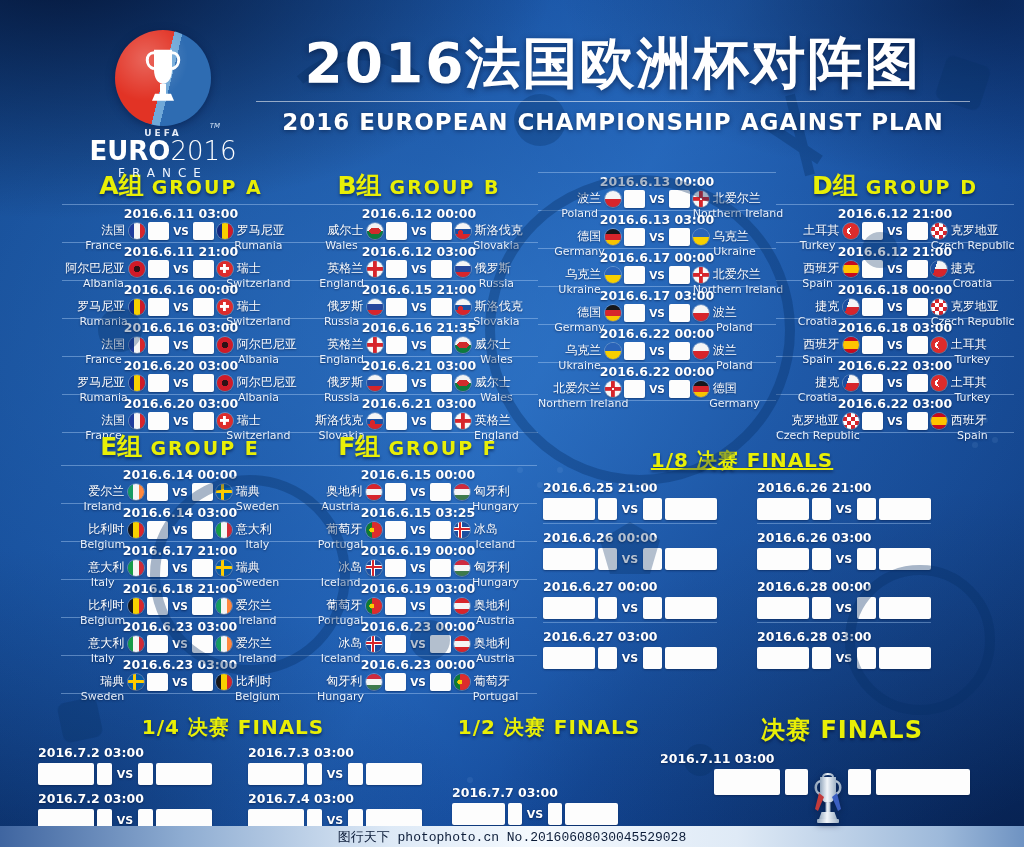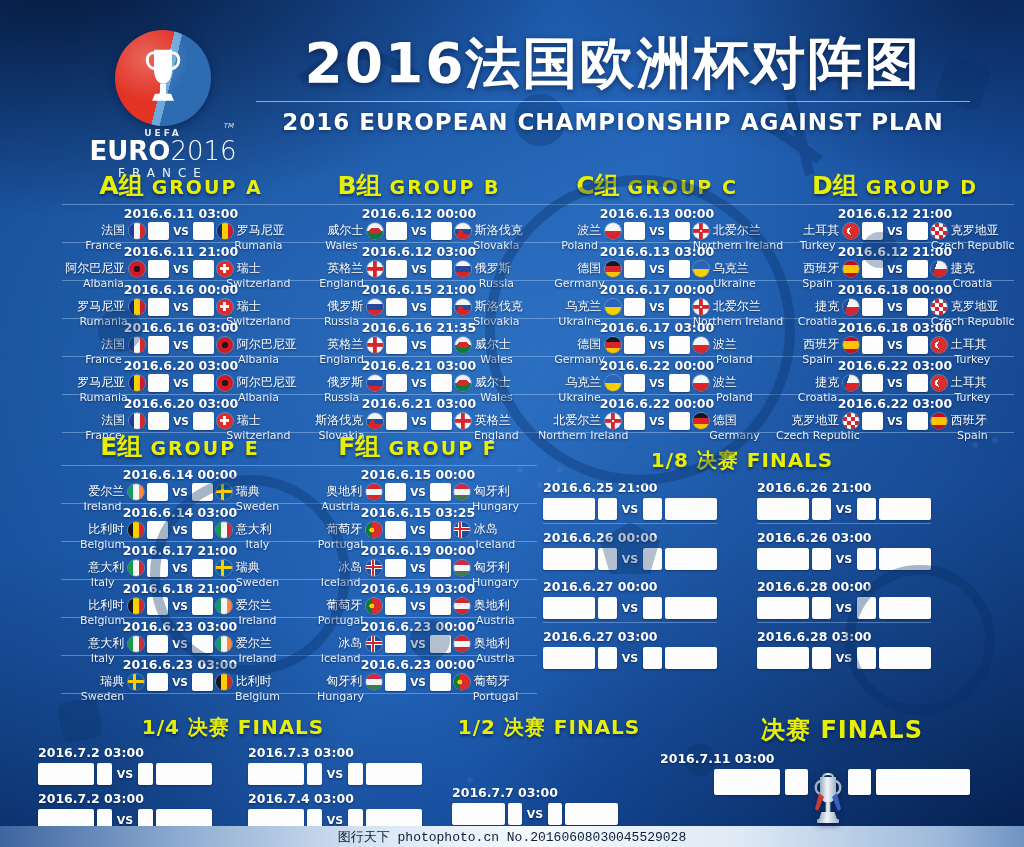--- a/index.html
+++ b/index.html
@@ -14,21 +14,21 @@
       linear-gradient(118deg,#0d3f86 0%,#12499a 35%,#1a57ad 50%,#0f4190 68%,#0a3274 100%);}
   .doodles{position:absolute;inset:0;pointer-events:none;}
   
   header{position:relative;display:flex;align-items:flex-start;height:172px;padding:26px 16px 0 88px;box-sizing:border-box;}
   .logo{width:150px;text-align:center;flex:none;position:relative;}
   .badge{position:relative;width:96px;height:96px;margin:4px auto 2px;border-radius:50%;
     background:radial-gradient(circle at 32% 30%, rgba(255,255,255,.25), transparent 45%),
                linear-gradient(104deg,#e23325 0 50%,#6fa8d8 50% 57%,#2e6cb2 57%);
     box-shadow:0 2px 8px rgba(0,20,60,.5);}
   .badge svg{position:absolute;left:50%;top:50%;transform:translate(-50%,-52%);}
-  .tm{position:absolute;right:4px;top:96px;font-size:7px;color:#cfe0f5;font-style:italic;}
+  .tm{position:absolute;right:18px;top:96px;font-size:7px;color:#cfe0f5;font-style:italic;}
   .l-uefa{font-size:9px;letter-spacing:3px;font-weight:bold;color:#eef5ff;margin-top:2px;}
   .l-euro{font-size:26px;font-weight:900;letter-spacing:0;color:#fff;line-height:1.05;}
   .l-euro .thin{font-weight:300;}
   .l-france{font-size:12px;letter-spacing:7px;color:#eef5ff;margin-top:1px;}
   .titles{flex:1;text-align:center;padding:6px 30px 0 10px;}
   .title-zh{margin:0;font-size:55px;line-height:1.15;font-weight:900;color:#fff;text-shadow:0 2px 6px rgba(0,15,45,.55);letter-spacing:2px;}
   .title-rule{height:1px;background:rgba(255,255,255,.55);margin:6px 8px 7px;}
   .title-en{margin:0;font-size:23px;font-weight:bold;letter-spacing:1px;color:#fff;text-shadow:0 1px 4px rgba(0,15,45,.5);}
   
   .groups-row{display:grid;grid-template-columns:repeat(4,238px);padding-left:62px;}
@@ -73,21 +73,21 @@
   .f-belgium{background:linear-gradient(90deg,#17171a 34%,#f8d000 34% 66%,#d7252b 66%);}
   .f-italy{background:linear-gradient(90deg,#169b47 34%,#f5f5f5 34% 66%,#cf2b37 66%);}
   .f-austria{background:linear-gradient(180deg,#d7252b 34%,#f5f5f5 34% 66%,#d7252b 66%);}
   .f-hungary{background:linear-gradient(180deg,#cf2b3e 34%,#f5f5f5 34% 66%,#3e7a4c 66%);}
   .f-portugal{background:radial-gradient(circle at 37% 50%,#f8d000 0 19%,transparent 20%),linear-gradient(90deg,#0f7a33 40%,#dd2c2c 40%);}
   .f-iceland{background:linear-gradient(#d7252b,#d7252b) 40% 50%/100% 14% no-repeat,linear-gradient(#d7252b,#d7252b) 40% 50%/14% 100% no-repeat,linear-gradient(#fff,#fff) 40% 50%/100% 28% no-repeat,linear-gradient(#fff,#fff) 40% 50%/28% 100% no-repeat #1c4fa0;}
   
   .mid-row{display:flex;align-items:flex-start;}
   .ko-title{margin:0;text-align:center;color:#e8ef06;font-weight:900;font-size:20px;letter-spacing:1px;text-shadow:0 2px 3px rgba(0,20,60,.6);}
   #r16{flex:1;padding-top:14px;}
-  #r16 .ko-title{width:402px;margin-left:4px;}
+  #r16 .ko-title{width:402px;margin-left:4px;text-decoration:underline;}
   .r16-grid{display:flex;gap:40px;margin-left:6px;margin-top:6px;}
   .ko-col{width:174px;}
   .ko-match{margin-bottom:6px;padding-bottom:3px;}
   .ko-col .ko-match:nth-child(odd){border-bottom:1px solid rgba(170,205,245,.4);}
   .ko-date{text-align:left;font-size:12.5px;font-weight:bold;line-height:15px;margin-bottom:3px;text-shadow:0 1px 2px rgba(0,20,60,.6);}
   .ko-row{display:flex;align-items:center;gap:3px;}
   .kbox{background:#fdfdfd;border-radius:2px;height:22px;box-shadow:0 1px 2px rgba(0,20,60,.45);}
   .kbox.wide{width:52px;}
   .kbox.small{width:19px;}
   .ko-row .vs{width:20px;text-align:center;font-size:11px;}
@@ -466,21 +466,20 @@
                     <span class="flag f-england"></span>
                     <span class="t-zh">英格兰</span>
                   </div>
                   <div class="t-en">England</div>
                 </div>
               </div>
             </div>
           </div>
         </section>
         <section class="group">
-          <h3 class="group-title"><span class="gt-zh">C组</span><span class="gt-en">GROUP C</span></h3>
           <div class="match-list">
             <div class="match">
               <div class="m-date">2016.6.13  00:00</div>
               <div class="m-row">
                 <div class="team home">
                   <div class="t-line1">
                     <span class="t-zh">波兰</span>
                     <span class="flag f-poland"></span>
                   </div>
                   <div class="t-en">Poland</div>

